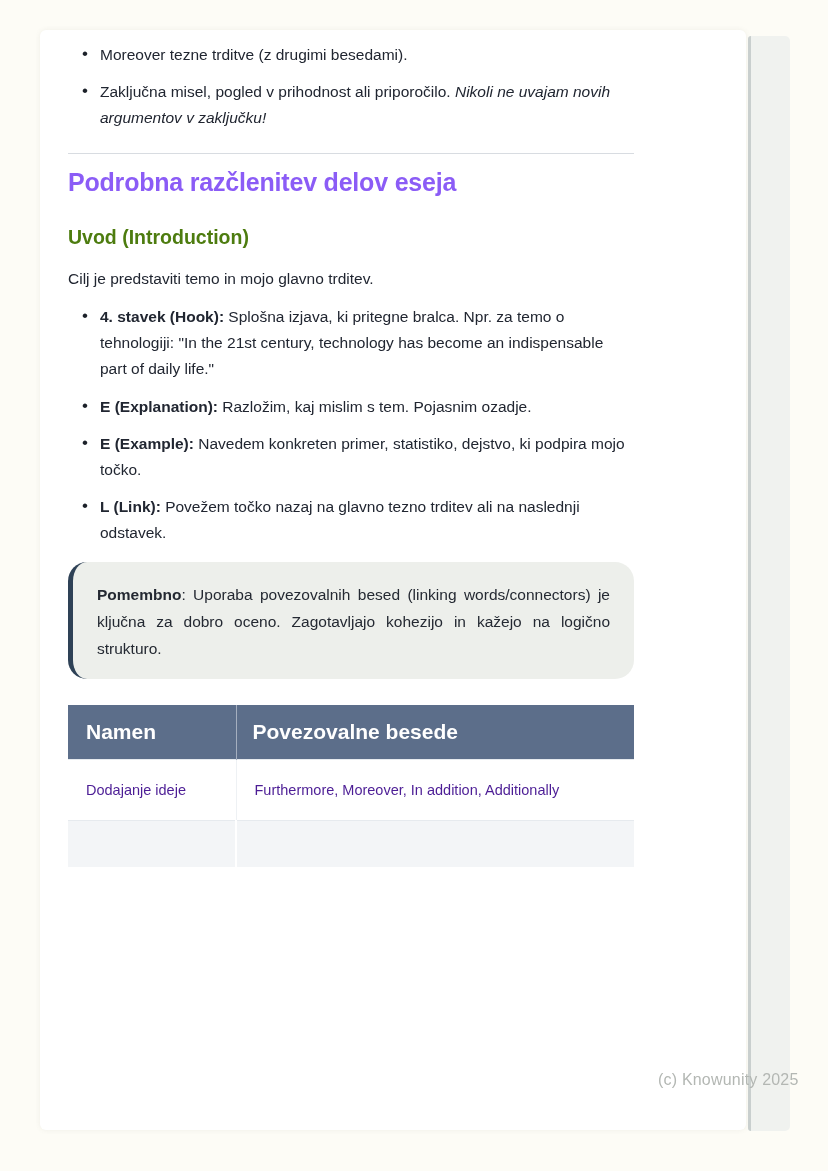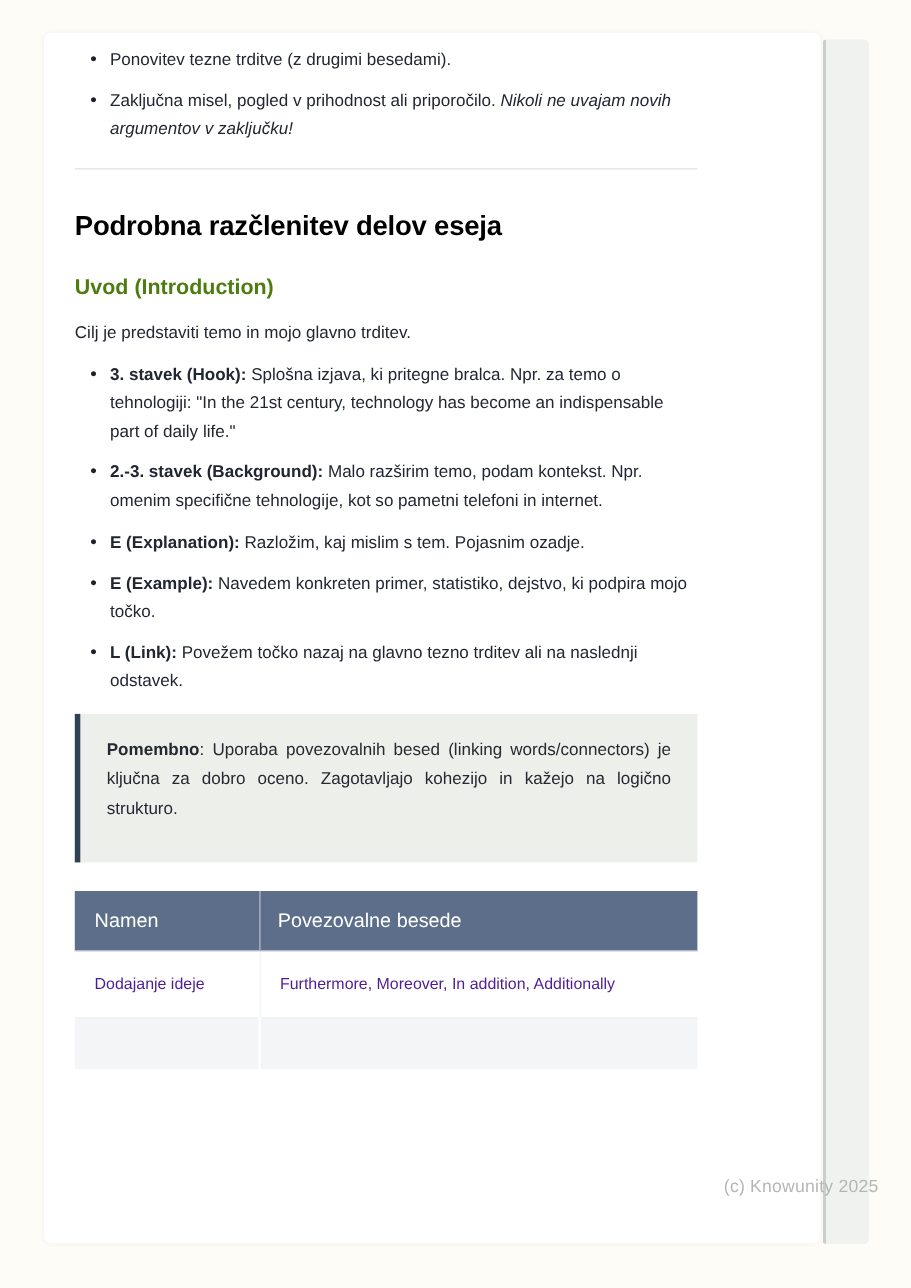--- a/index.html
+++ b/index.html
@@ -40,60 +40,61 @@
 
   .top-list { margin-top: 6px; }
 
   hr.divider {
     border: none;
     border-top: 1px solid #d8dce1;
     margin-top: 22px;
   }
 
   h2.section-title {
-    margin-top: 36px;
+    margin-top: 12px;
     font-size: 25px;
     line-height: 32px;
     font-weight: bold;
-    color: #000000;
+    color: #8b5cf6;
     letter-spacing: -0.2px;
   }
   h3.sub-title {
     margin-top: 26px;
     font-size: 19.5px;
     line-height: 26px;
     font-weight: bold;
     color: #4d7c0f;
   }
   p.para { margin-top: 16px; }
   ul.doc-list.after-para { margin-top: 12px; }
 
   
   .callout {
     margin-top: 16px;
     background: #edefeb;
     border-left: 5px solid #2e4156;
-    padding: 19px 24px 35px 24px;
+    padding: 19px 24px 17px 24px;
     text-align: justify;
     line-height: 27px;
     color: #242932;
+    border-radius: 19px;
   }
 
   
   table.link-table {
     margin-top: 26px;
     width: 566px;
     border-collapse: collapse;
     table-layout: fixed;
   }
   table.link-table th {
     background: #5c6e8a;
     color: #ffffff;
-    font-weight: normal;
-    font-size: 18px;
+    font-weight: bold;
+    font-size: 21px;
     text-align: left;
     padding: 14px 18px;
     border-right: 1px solid rgba(255,255,255,0.45);
   }
   table.link-table th:last-child { border-right: none; padding-left: 16px; }
   table.link-table col.c1 { width: 168px; }
   table.link-table td {
     font-size: 14.5px;
     color: #4c1d95;
     padding: 17px 18px;
@@ -132,41 +133,38 @@
 </style>
 </head>
 <body>
 
 <div class="stage">
 
   <div class="page-card">
 
     <ul class="doc-list top-list">
       <li>
-        <span>Ponovitev tezne trditve (z drugimi besedami).</span>
+        <span>Moreover tezne trditve (z drugimi besedami).</span>
       </li>
       <li>
         <span>Zaključna misel, pogled v prihodnost ali priporočilo. </span><span class="i">Nikoli ne uvajam novih argumentov v zaključku!</span>
       </li>
     </ul>
 
     <hr class="divider">
 
     <h2 class="section-title">Podrobna razčlenitev delov eseja</h2>
 
     <h3 class="sub-title">Uvod (Introduction)</h3>
 
     <p class="para">Cilj je predstaviti temo in mojo glavno trditev.</p>
 
     <ul class="doc-list after-para">
       <li>
-        <span class="b">3. stavek (Hook):</span><span> Splošna izjava, ki pritegne bralca. Npr. za temo o tehnologiji: "In the 21st century, technology has become an indispensable part of daily life."</span>
-      </li>
-      <li>
-        <span class="b">2.-3. stavek (Background):</span><span> Malo razširim temo, podam kontekst. Npr. omenim specifične tehnologije, kot so pametni telefoni in internet.</span>
+        <span class="b">4. stavek (Hook):</span><span> Splošna izjava, ki pritegne bralca. Npr. za temo o tehnologiji: "In the 21st century, technology has become an indispensable part of daily life."</span>
       </li>
     </ul>
 
 
 
     <ul class="doc-list after-para">
       <li>
         <span class="b">E (Explanation):</span><span> Razložim, kaj mislim s tem. Pojasnim ozadje.</span>
       </li>
       <li>

